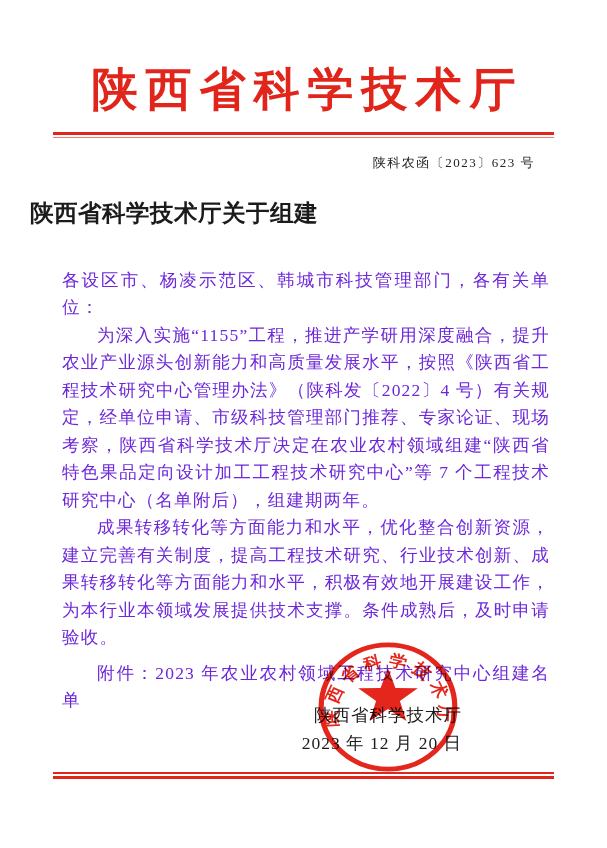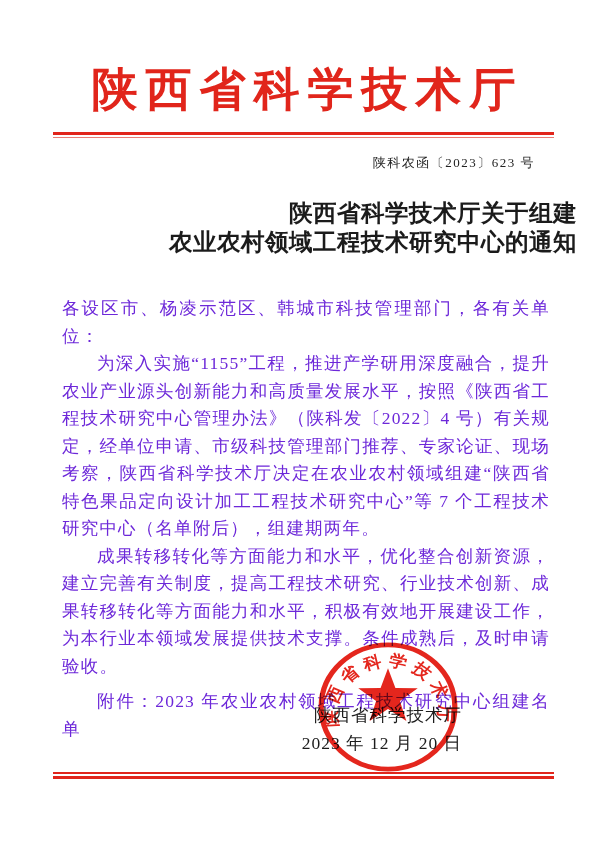--- a/index.html
+++ b/index.html
@@ -36,21 +36,21 @@
   .doc-no {
     margin: 15px 72px 0 0;
     text-align: right;
     font-size: 13px;
     letter-spacing: 1.5px;
     line-height: 20px;
     color: #222222;
   }
   .title {
     margin: 26px 30px 0 30px;
-    text-align: right;
+    text-align: left;
     font-size: 23.5px;
     line-height: 28.5px;
     font-weight: bold;
     color: #1b1b1b;
     letter-spacing: 0.5px;
   }
   .body-text {
     margin: 39px 57px 0 62px;
     font-size: 17.5px;
     line-height: 27.5px;
@@ -106,21 +106,20 @@
 <div class="page">
 
   <div class="letterhead">陕西省科学技术厅</div>
 
   <div class="rule-top"></div>
 
   <div class="doc-no">陕科农函〔2023〕623 号</div>
 
   <div class="title">
     <span>陕西省科学技术厅关于组建</span><br>
-    <span>农业农村领域工程技术研究中心的通知</span>
   </div>
 
   <div class="body-text">
     <p>各设区市、杨凌示范区、韩城市科技管理部门，各有关单位：</p>
     <p class="indent">为深入实施“1155”工程，推进产学研用深度融合，提升农业产业源头创新能力和高质量发展水平，按照《陕西省工程技术研究中心管理办法》（陕科发〔2022〕4 号）有关规定，经单位申请、市级科技管理部门推荐、专家论证、现场考察，陕西省科学技术厅决定在农业农村领域组建“陕西省特色果品定向设计加工工程技术研究中心”等 7 个工程技术研究中心（名单附后），组建期两年。</p>
     <p class="indent">成果转移转化等方面能力和水平，优化整合创新资源，建立完善有关制度，提高工程技术研究、行业技术创新、成果转移转化等方面能力和水平，积极有效地开展建设工作，为本行业本领域发展提供技术支撑。条件成熟后，及时申请验收。</p>
     <p class="attachment">附件：2023 年农业农村领域工程技术研究中心组建名单</p>
   </div>
 
   <div class="sign-block">

